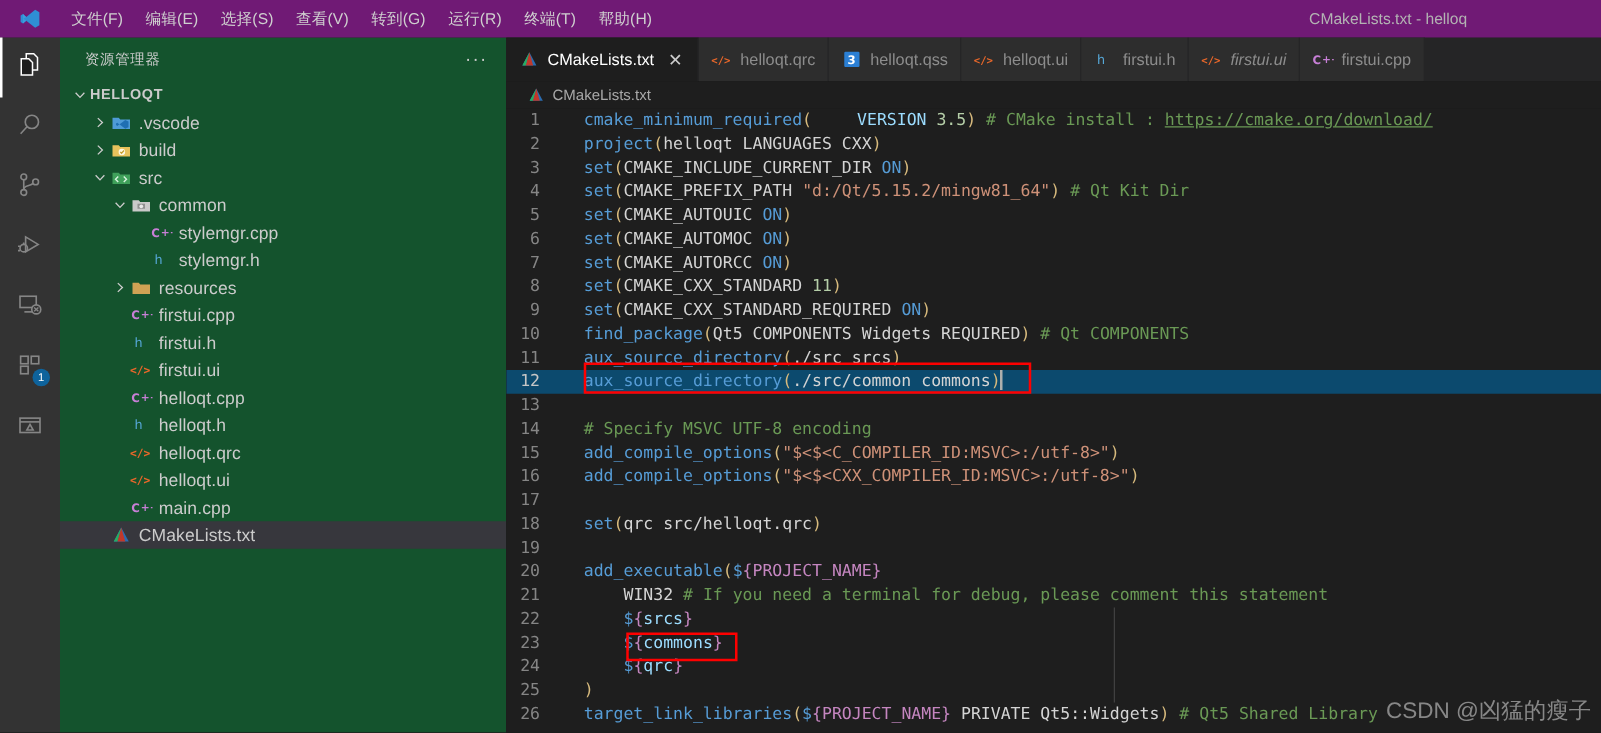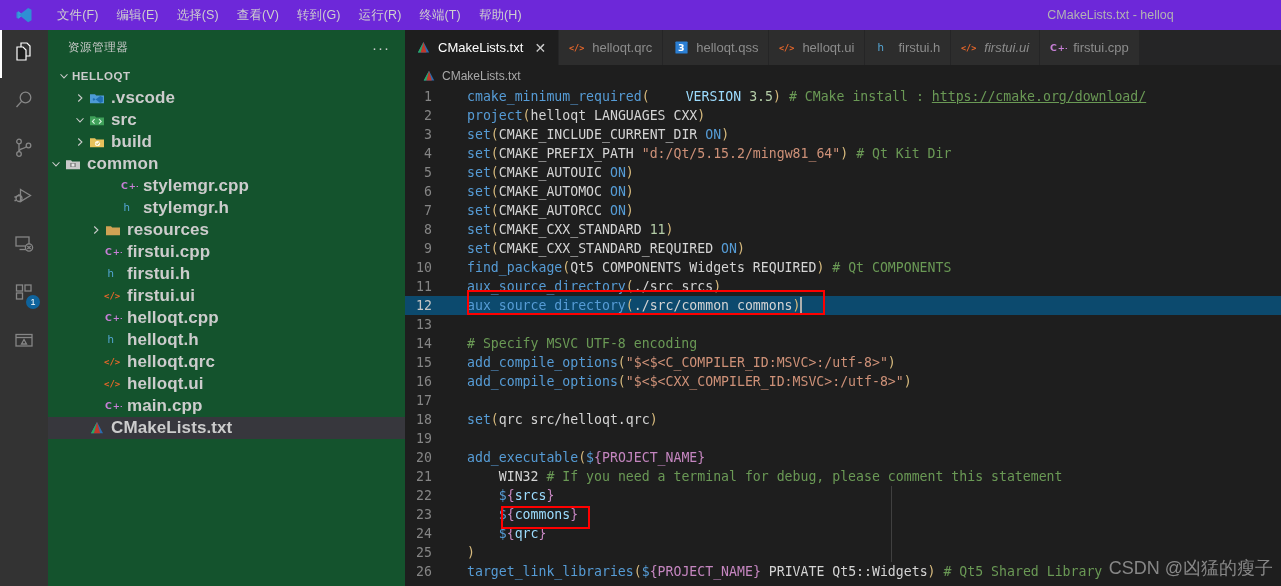--- a/index.html
+++ b/index.html
@@ -7,21 +7,21 @@
     width: 1281px; height: 586px;
     overflow: hidden;
     background: #1e1e1e;
     font-family: "Liberation Sans", sans-serif;
     -webkit-font-smoothing: antialiased;
   }
   #app { position: relative; width: 1281px; height: 586px; display: flex; flex-direction: column; }
 
   
   .titlebar {
-    height: 30px; min-height: 30px; background: #6d28d9;
+    height: 30px; min-height: 30px; background: #701a75;
     display: flex; align-items: center; position: relative;
     color: #cccccc; font-size: 12.5px;
   }
   .vscode-logo { width: 48px; height: 30px; display: flex; align-items: center; justify-content: center; }
   .menu-items { display: flex; align-items: center; gap: 0px; }
   .menu-item {
     padding: 3px 9px; font-size: 12.5px; color: #cfcfcf; cursor: default;
     white-space: nowrap; letter-spacing: 0.1px;
   }
   .title-text {
@@ -69,21 +69,21 @@
 
   .tree { flex: 1; overflow: hidden; font-size: 13px; }
   .row {
     height: 22px; display: flex; align-items: center; white-space: nowrap;
     cursor: pointer; padding-right: 6px; position: relative;
   }
   .row.selected { background: #37373d; }
   .twisty { width: 16px; min-width: 16px; display: flex; align-items: center; justify-content: center; color: #cccccc; }
   .twisty svg { display: block; }
   .ficon { width: 18px; min-width: 18px; margin-right: 5px; display: flex; align-items: center; justify-content: center; }
-  .label { font-size: 17px; color: #cccccc; letter-spacing: 0.1px; font-weight: bold; }
+  .label { font-size: 14px; color: #cccccc; letter-spacing: 0.1px; }
   .label.root { font-weight: bold; font-size: 11.5px; letter-spacing: 0.5px; color: #cccccc; }
 
   
   .editor-area { flex: 1; display: flex; flex-direction: column; background: #1e1e1e; min-width: 0; }
 
   .tabsbar { height: 35px; min-height: 35px; background: #252526; display: flex; overflow: hidden; }
   .tab {
     display: flex; align-items: center; padding: 0 10px; height: 35px;
     background: #2d2d2d; color: #8c8c8c; font-size: 13px;
     border-right: 1px solid #252526; cursor: pointer; white-space: nowrap;
@@ -289,49 +289,49 @@
               <path d="M1 4.2 h5 l1.2 1.4 h7.8 v7.6 h-14 z" fill="#4e9bd6"></path>
               <path d="M11.2 5.9 L13.8 7.1 v4.6 L11.2 12.9 L6.5 9.3 L4.9 10.7 L3.8 10 V8.8 L4.9 8.1 L6.5 9.5 Z" fill="#1f6fb2"></path>
             </svg>
           </span>
           <span class="label">.vscode</span>
         </div>
 
         <div class="row" style="padding-left:24px;">
           <span class="twisty">
             <svg width="14" height="14" viewBox="0 0 16 16" fill="none" stroke="currentColor" stroke-width="1.2">
-                <path d="M4 6 L8 10.2 L12 6"></path>
-              </svg>
-          </span>
-          <span class="ficon">
-            <svg width="16" height="16" viewBox="0 0 16 16">
-              <path d="M1 4.2 h5 l1.2 1.4 h7.8 v7.6 h-14 z" fill="#3fa05a"></path>
-              <path d="M5.6 7.2 L3.4 9.4 L5.6 11.6 M10 7.2 L12.2 9.4 L10 11.6" stroke="#d8f5e0" stroke-width="1.1" fill="none"></path>
-            </svg>
-          </span>
-          <span class="label">src</span>
-        </div>
-
-        <div class="row" style="padding-left:24px;">
-          <span class="twisty">
-            <svg width="14" height="14" viewBox="0 0 16 16" fill="none" stroke="currentColor" stroke-width="1.2">
                 <path d="M6 4 L10.2 8 L6 12"></path>
               </svg>
           </span>
           <span class="ficon">
             <svg width="16" height="16" viewBox="0 0 16 16">
               <path d="M1 4.2 h5 l1.2 1.4 h7.8 v7.6 h-14 z" fill="#e8c25c"></path>
               <circle cx="8.5" cy="9.5" r="2.6" fill="#fff8e0"></circle>
               <path d="M7.2 9.5 l1 1.1 l2 -2.2" stroke="#c8a030" stroke-width="1" fill="none"></path>
             </svg>
           </span>
           <span class="label">build</span>
         </div>
 
-        <div class="row" style="">
+        <div class="row" style="padding-left:24px;">
+          <span class="twisty">
+            <svg width="14" height="14" viewBox="0 0 16 16" fill="none" stroke="currentColor" stroke-width="1.2">
+                <path d="M4 6 L8 10.2 L12 6"></path>
+              </svg>
+          </span>
+          <span class="ficon">
+            <svg width="16" height="16" viewBox="0 0 16 16">
+              <path d="M1 4.2 h5 l1.2 1.4 h7.8 v7.6 h-14 z" fill="#3fa05a"></path>
+              <path d="M5.6 7.2 L3.4 9.4 L5.6 11.6 M10 7.2 L12.2 9.4 L10 11.6" stroke="#d8f5e0" stroke-width="1.1" fill="none"></path>
+            </svg>
+          </span>
+          <span class="label">src</span>
+        </div>
+
+        <div class="row" style="padding-left:40px;">
           <span class="twisty">
             <svg width="14" height="14" viewBox="0 0 16 16" fill="none" stroke="currentColor" stroke-width="1.2">
                 <path d="M4 6 L8 10.2 L12 6"></path>
               </svg>
           </span>
           <span class="ficon">
             <svg width="16" height="16" viewBox="0 0 16 16">
               <path d="M1 4.2 h5 l1.2 1.4 h7.8 v7.6 h-14 z" fill="#c9c9c9"></path>
               <path d="M5 7 h6 v4 h-6 z" fill="#8f8f8f"></path>
               <circle cx="8" cy="9" r="1.5" fill="#e8e8e8"></circle>

